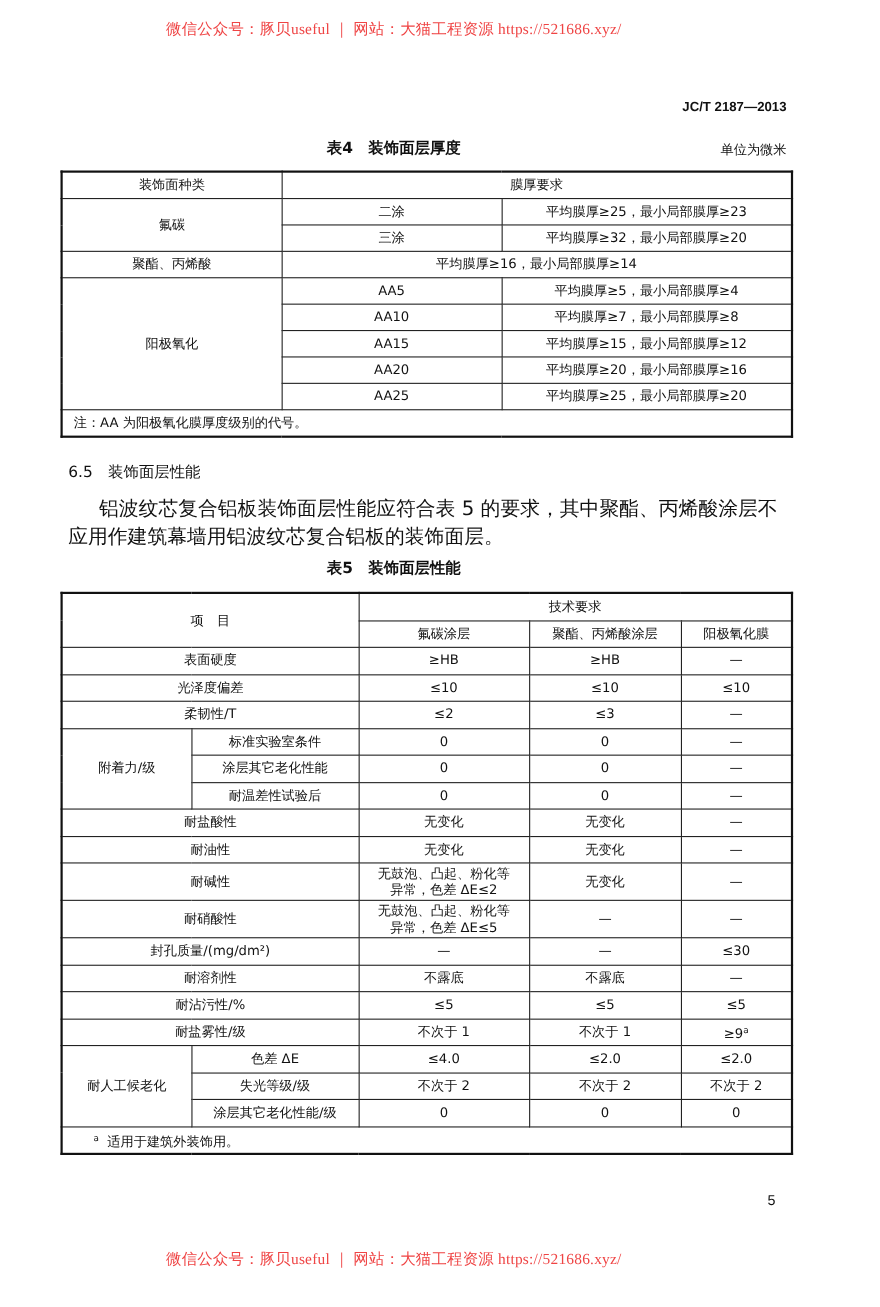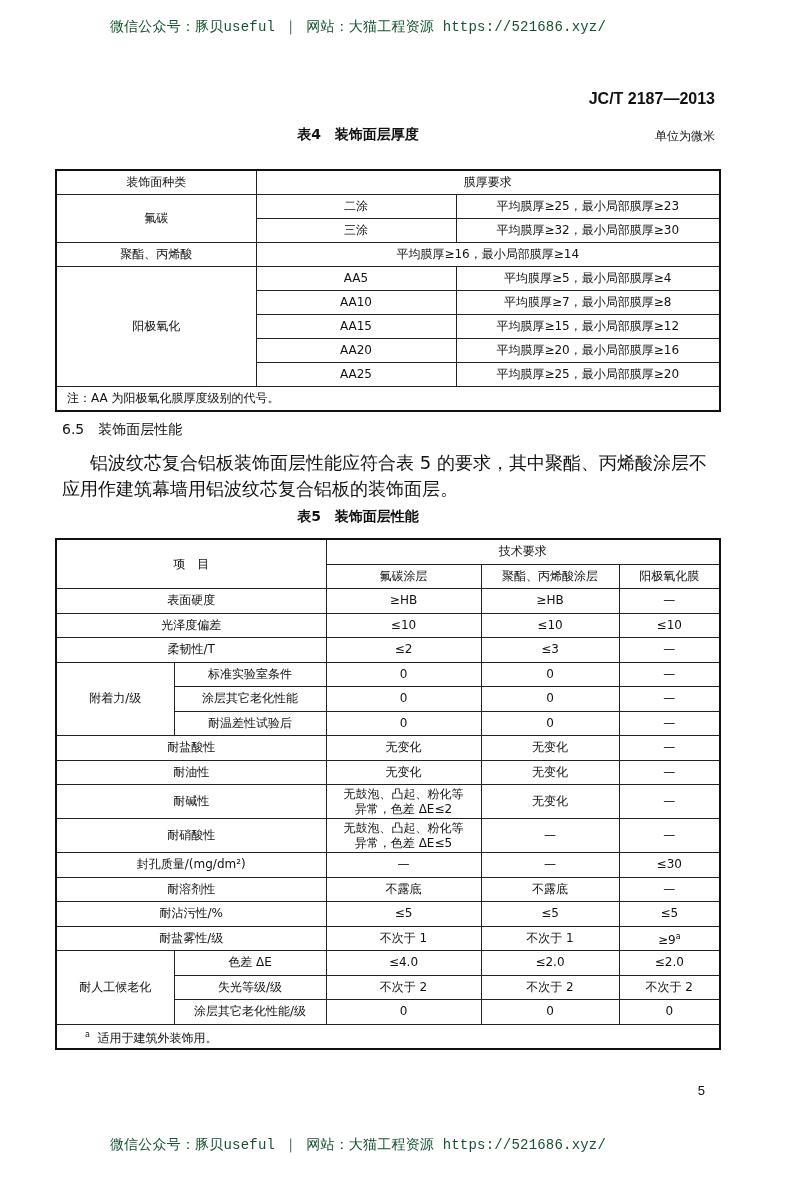--- a/index.html
+++ b/index.html
@@ -1,22 +1,22 @@
 <!DOCTYPE html>
 <html><head>
 <meta charset="utf-8">
 <style>
   html, body { margin:0; padding:0; background:#ffffff; }
   body { width:800px; height:1188px; position:relative; overflow:hidden;
          font-family:"DejaVu Serif", "Liberation Serif", serif; color:#111; }
   .watermark { position:absolute; left:0; width:716px; text-align:center;
-               font-size:14px; color:#14532d; font-family:Liberation Mono, monospace; letter-spacing:0.2px; }
+               font-size:14px; color:#ef4444; font-family:Liberation Serif, serif; letter-spacing:0.2px; }
   .wm-top { top:18px; }
   .wm-bottom { top:1136px; }
-  .std-code { position:absolute; right:85px; top:90px; font-size:16px; font-weight:bold;
+  .std-code { position:absolute; right:85px; top:90px; font-size:12px; font-weight:bold;
               font-family:"Liberation Sans", sans-serif;margin-left:43px; }
   .caption { position:absolute; left:0; width:716px; text-align:center; font-size:14px;
              font-weight:bold; font-family:"DejaVu Sans", sans-serif; }
   .unit { position:absolute; right:85px; font-size:12px; font-family:"DejaVu Sans", sans-serif;margin-left:24px; }
   table { position:absolute; left:55px; width:664px; border-collapse:collapse; table-layout:fixed;
           font-size:12px; font-family:"DejaVu Sans", sans-serif; }
   td { border:1px solid #222; text-align:center; padding:0 4px; line-height:15px; }
   table.outer { border:2px solid #111; }
   .t4 td { height:23px; }
   .t5 td { height:23.5px; }
@@ -32,39 +32,39 @@
 </style>
 </head>
 <body>
 
 <div class="watermark wm-top">微信公众号：豚贝useful ｜ 网站：大猫工程资源 https://521686.xyz/</div>
 <div class="std-code">JC/T 2187—2013</div>
 
 <div class="caption" style="top:126px;">表4　装饰面层厚度</div>
 <div class="unit" style="top:128px;">单位为微米</div>
 
-<table class="outer t4" style="top:169px;">
+<table class="outer t4" style="top:155px;">
   <colgroup>
       <col style="width:200px">
       <col style="width:200px">
       <col style="width:264px">
     </colgroup>
   <tbody>
       <tr>
     <td>装饰面种类</td>
     <td colspan="2">膜厚要求</td>
   </tr>
   <tr>
     <td rowspan="2">氟碳</td>
     <td>二涂</td>
     <td>平均膜厚≥25，最小局部膜厚≥23</td>
   </tr>
   <tr>
     <td>三涂</td>
-    <td>平均膜厚≥32，最小局部膜厚≥30</td>
+    <td>平均膜厚≥32，最小局部膜厚≥20</td>
   </tr>
   <tr>
     <td>聚酯、丙烯酸</td>
     <td colspan="2">平均膜厚≥16，最小局部膜厚≥14</td>
   </tr>
   <tr>
     <td rowspan="5">阳极氧化</td>
     <td>AA5</td>
     <td>平均膜厚≥5，最小局部膜厚≥4</td>
   </tr>

